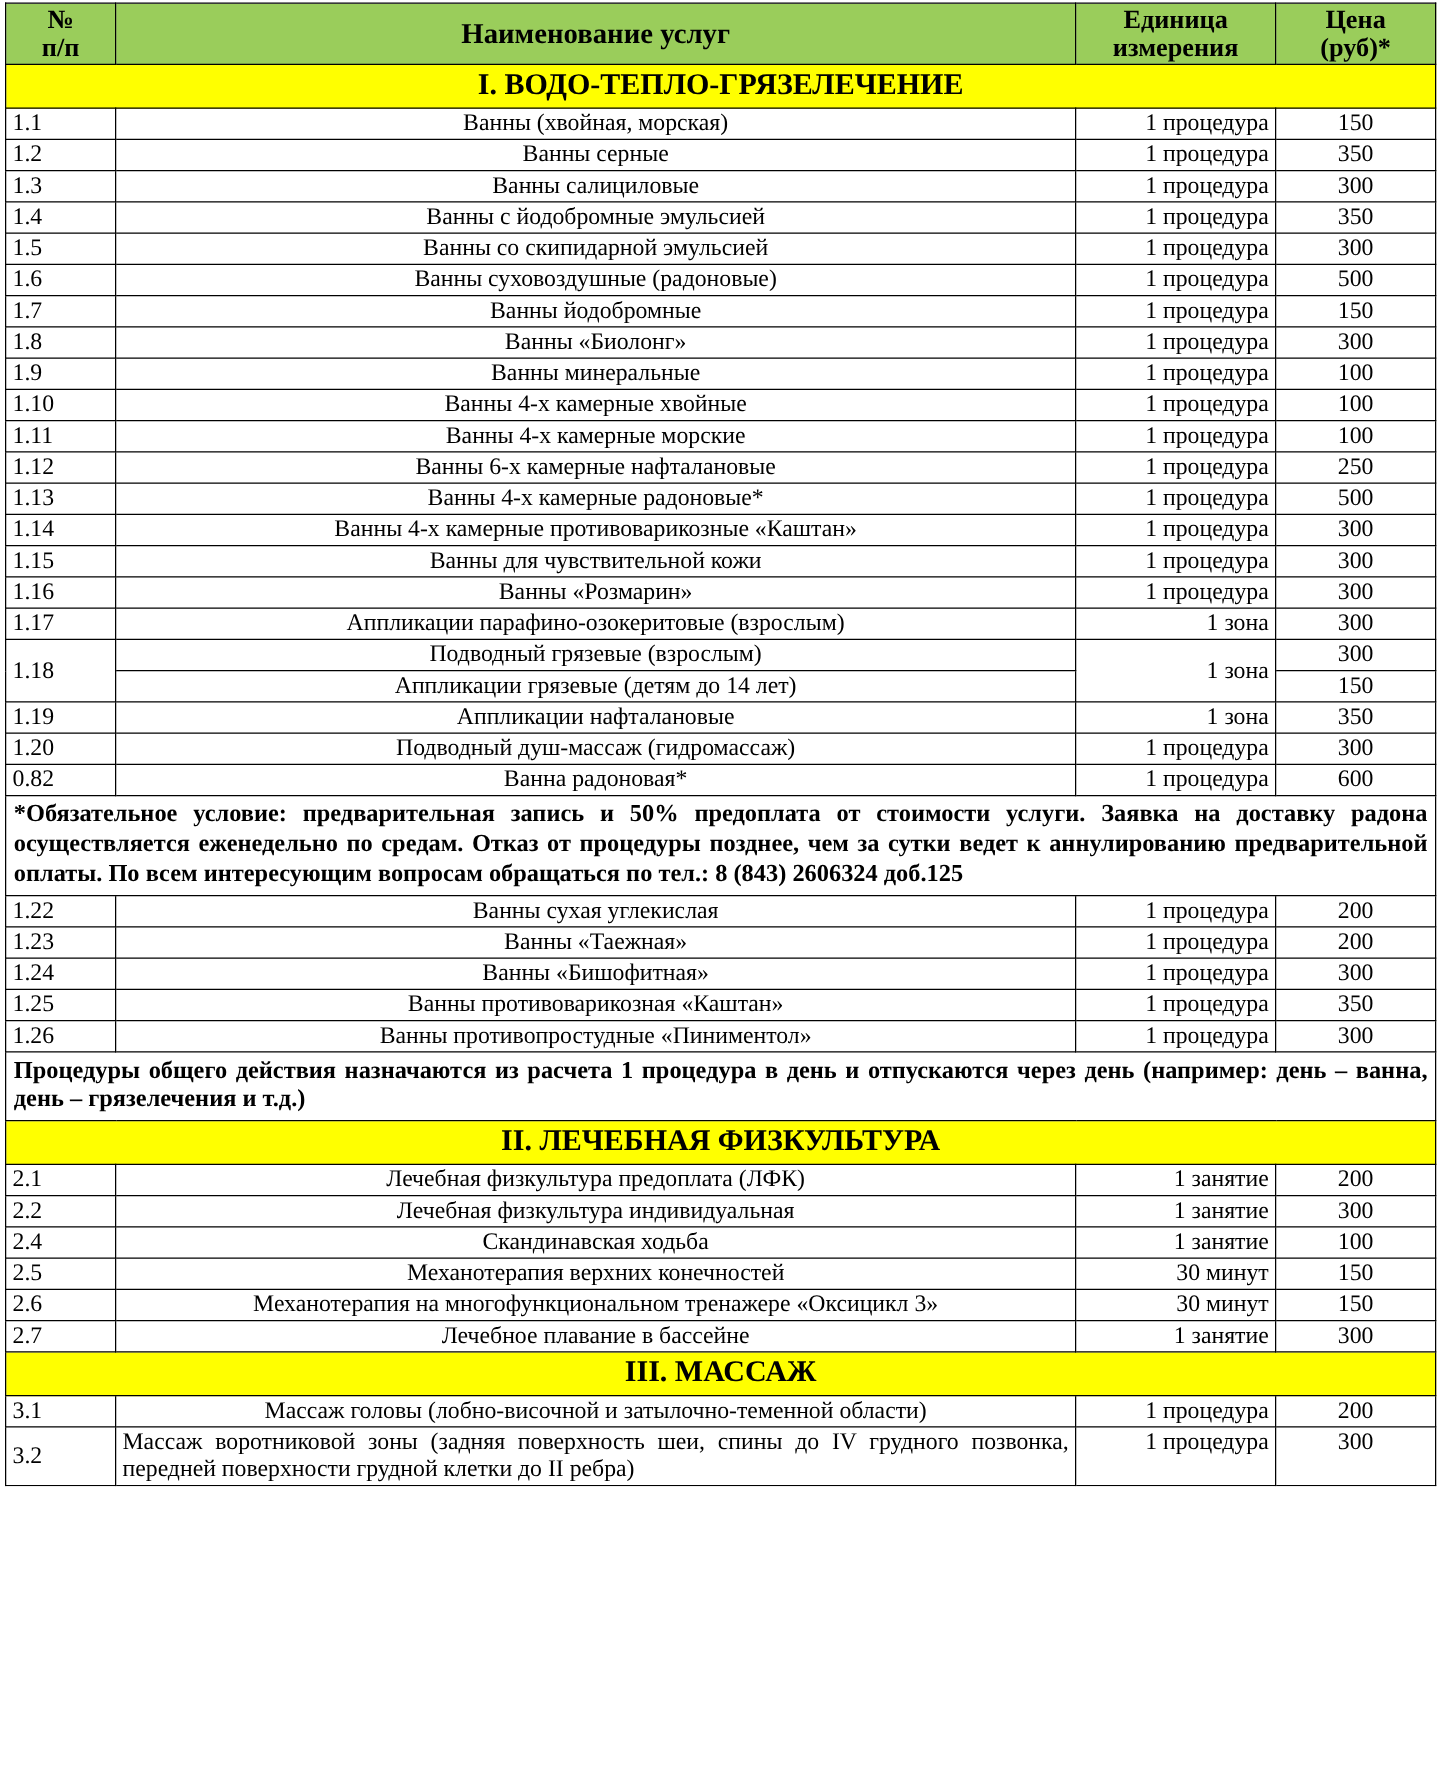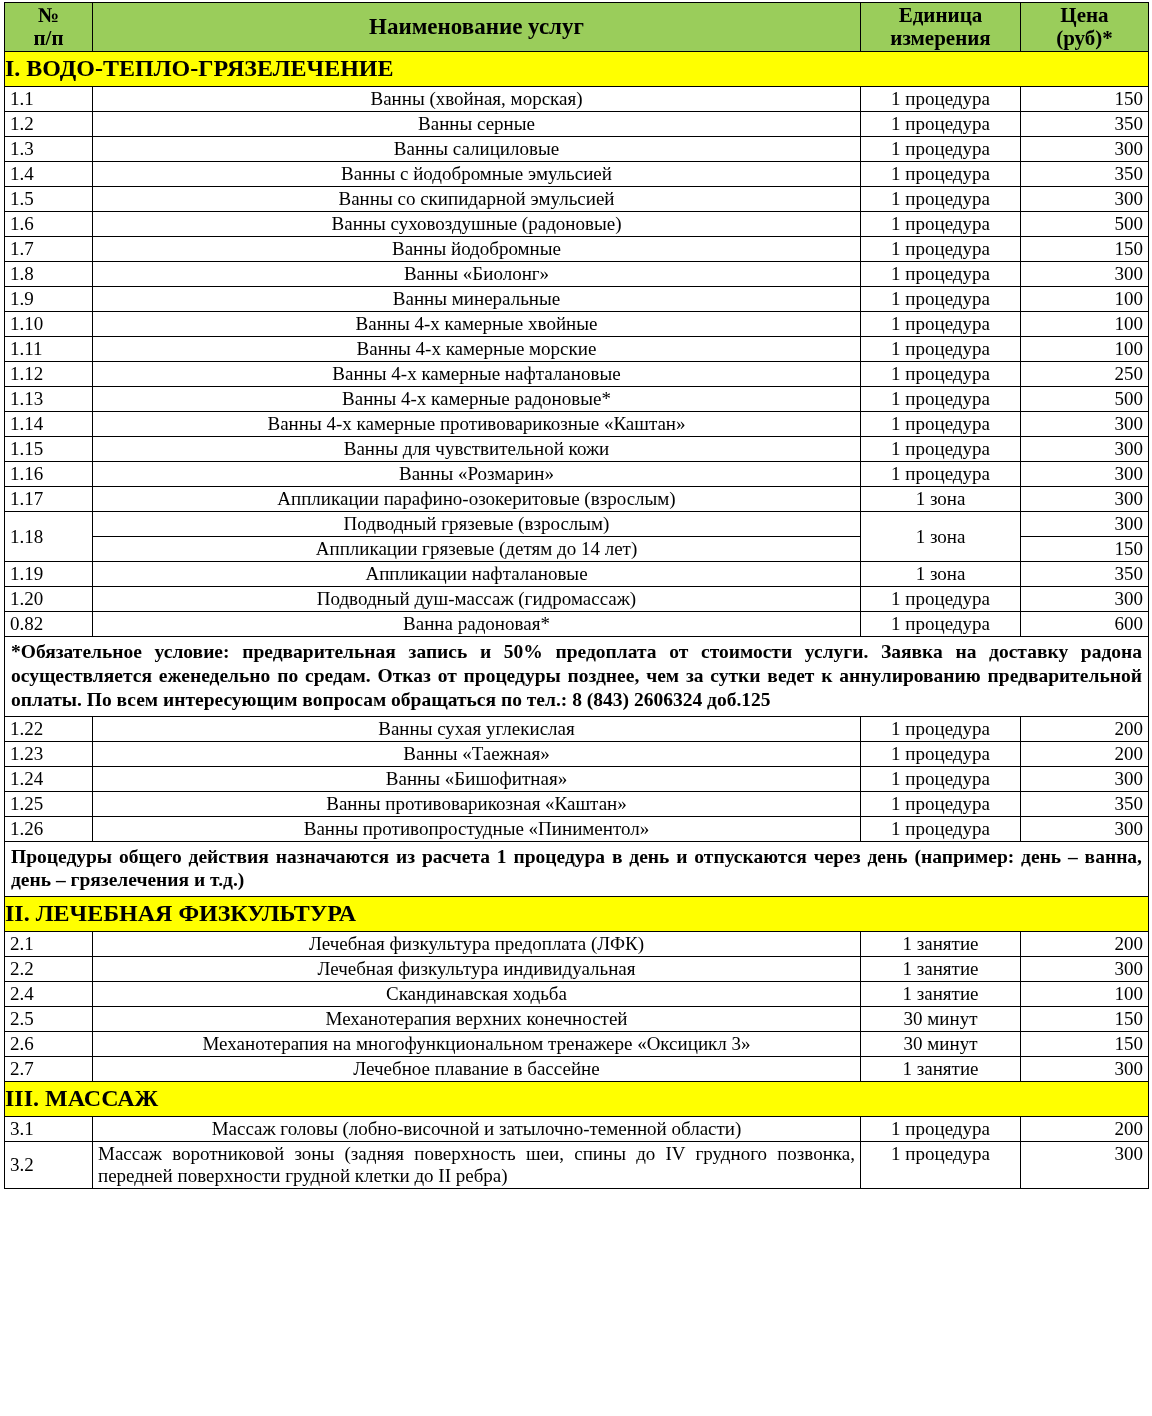--- a/index.html
+++ b/index.html
@@ -38,43 +38,43 @@
     text-align: center;
     font-weight: bold;
     font-size: 21px;
     line-height: 1.1;
     padding: 4px 2px;
   }
   thead th.name-head { font-size: 23px; }
 
   tr.section td {
     background: #ffff00;
-    text-align: left;
+    text-align: center;
     font-weight: bold;
     font-size: 24px;
     padding: 3px 0 4px 0;
   }
 
   td.num {
     text-align: left;
     white-space: nowrap;
   }
   td.name {
     text-align: center;
   }
   td.name.just {
     text-align: justify;
   }
   td.unit {
-    text-align: center;
+    text-align: right;
     white-space: nowrap;
     margin-left: 20px;
   }
   td.price {
-    text-align: right;
+    text-align: center;
     padding-right: 8px;
     white-space: nowrap;
   }
   tr.note td {
     text-align: justify;
     font-weight: bold;
     font-size: 19.5px;
     line-height: 1.22;
     padding: 3px 6px 4px 6px;
   }
@@ -175,21 +175,21 @@
         <td class="price">100</td>
       </tr>
       <tr>
         <td class="num">1.11</td>
         <td class="name">Ванны 4-х камерные морские</td>
         <td class="unit">1 процедура</td>
         <td class="price">100</td>
       </tr>
       <tr>
         <td class="num">1.12</td>
-        <td class="name">Ванны 4-х камерные нафталановые</td>
+        <td class="name">Ванны 6-х камерные нафталановые</td>
         <td class="unit">1 процедура</td>
         <td class="price">250</td>
       </tr>
       <tr>
         <td class="num">1.13</td>
         <td class="name">Ванны 4-х камерные радоновые*</td>
         <td class="unit">1 процедура</td>
         <td class="price">500</td>
       </tr>
       <tr>

